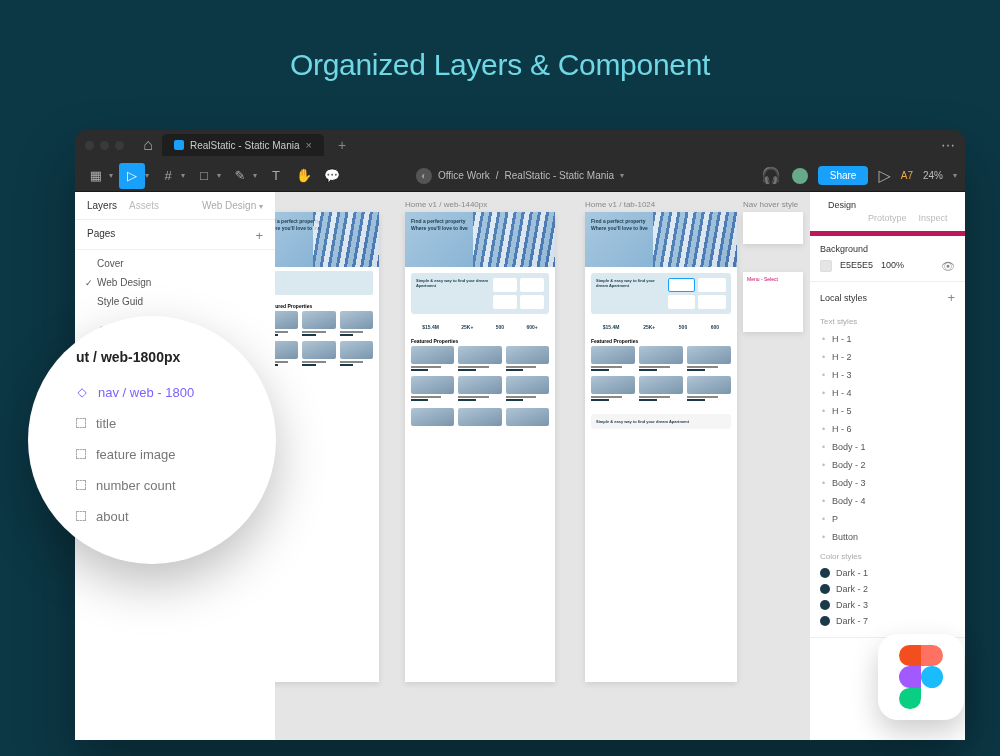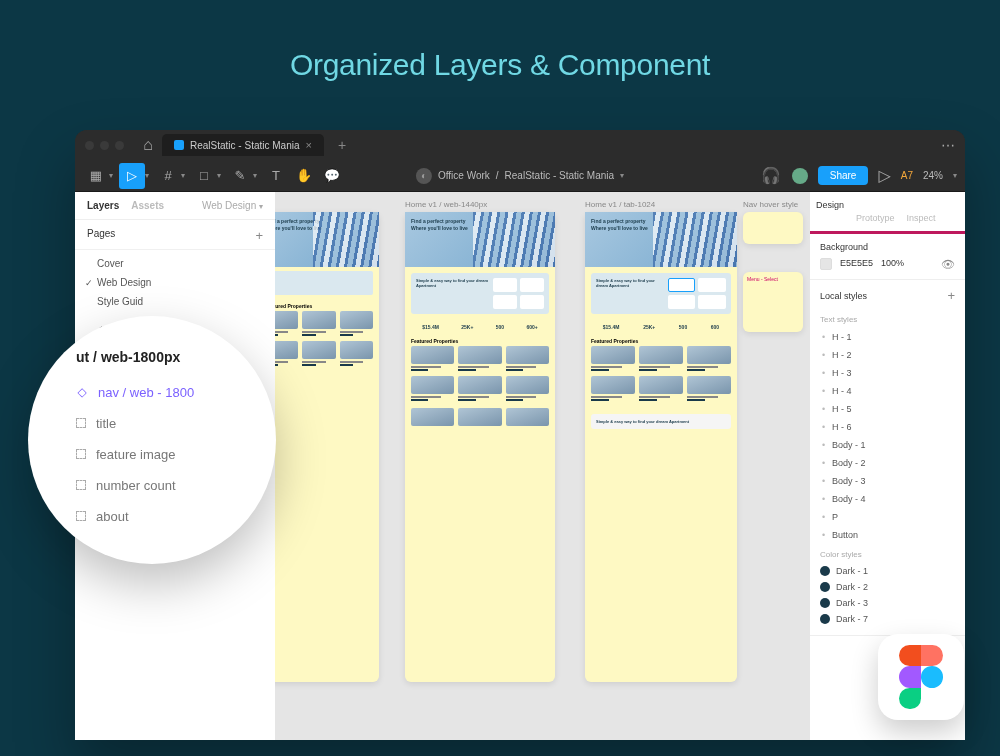--- a/index.html
+++ b/index.html
@@ -33,56 +33,56 @@
 .play-icon { color: #aaa; }
 .overflow-icon { color: #aaa; font-size: 14px; margin-left: 6px; }
 
 
 .figma-main { display: flex; height: calc(100% - 62px); }
 
 
 .layers-panel { width: 200px; background: #fff; flex-shrink: 0; display: flex; flex-direction: column; font-size: 10px; color: #333; position: relative; }
 .layers-tabs { display: flex; justify-content: space-between; padding: 8px 12px; border-bottom: 1px solid #eee; }
 .layers-tabs .left { display: flex; gap: 12px; }
-.layers-tab { color: #333; font-weight: 700; cursor: pointer; }
+.layers-tab { color: #333; font-weight: 400; cursor: pointer; }
 .layers-tab.inactive { color: #bbb; }
 .layers-tab.right { color: #aaa; font-weight: 400; }
 .pages-header { display: flex; justify-content: space-between; padding: 8px 12px 6px; font-weight: 500; color: #333; border-bottom: 1px solid #f0f0f0; }
 .plus { color: #888; font-size: 13px; cursor: pointer; }
 .page-list, .layer-list { padding: 4px 0; }
 .page-item, .layer-item { padding: 4px 12px 4px 22px; color: #555; cursor: pointer; position: relative; display: flex; align-items: center; gap: 6px; white-space: nowrap; }
 .page-item.active::before { content: "✓"; position: absolute; left: 10px; font-size: 9px; }
 .layer-item .layer-icon { width: 10px; height: 10px; display: inline-flex; align-items: center; justify-content: center; font-size: 9px; color: #888; flex-shrink: 0; }
 .layer-item.frame .layer-icon::before { content: "#"; }
 .layer-item.group .layer-icon::before { content: "⊞"; font-size: 8px; }
 .layer-item.component { color: #7b61ff; }
 .layer-item.component .layer-icon::before { content: "◇"; color: #7b61ff; }
 .layer-item.indent-1 { padding-left: 34px; }
 
 
 .canvas { flex: 1; background: #e5e5e5; position: relative; overflow: hidden; }
-.artboard { position: absolute; background: #fef9c3; box-shadow: 0 2px 6px rgba(0,0,0,0.1); border-radius: 6px; }
+.artboard { position: absolute; background: #ffffff; box-shadow: 0 2px 6px rgba(0,0,0,0.1); }
 .artboard-label { position: absolute; top: -12px; left: 0; font-size: 8px; color: #888; white-space: nowrap; }
 .ab-hero { height: 55px; background: linear-gradient(135deg,#a8c8e0 0%,#8ab5d5 60%,#6b95c0 100%); position: relative; }
 .ab-hero::after { content:""; position:absolute; right:0; top:0; width:55%; height:100%; background: repeating-linear-gradient(100deg,#3968a8 0 3px,#fff 3px 8px,#3968a8 8px 11px,#a8c8e0 11px 16px); opacity:0.7; }
 .ab-hero .hero-text { position:absolute; left:6px; top:6px; font-size:5px; color:#1a3a4a; font-weight:600; line-height:1.3; }
 .ab-cards { display: flex; gap: 4px; padding: 4px 6px; }
 .ab-card { flex:1; height: 24px; background: #dae8ef; border-radius: 2px; }
 .ab-stats { display:flex; justify-content:space-around; padding:4px 6px; font-size:5px; font-weight:700; color:#1a3a4a; }
 .ab-section-title { font-size: 5px; font-weight: 700; padding: 4px 6px 2px; }
 .ab-prop-grid { display:grid; grid-template-columns:repeat(3,1fr); gap:4px; padding:0 6px 6px; }
 .ab-prop { }
 .ab-prop-img { height:18px; background: linear-gradient(160deg,#b0c5d5,#7a95ac); border-radius:2px; }
 .ab-prop-txt { height:6px; margin-top:2px; }
 .ab-prop-txt::before { content:""; display:block; width:70%; height:2px; background:#888; margin-bottom:1px; }
 .ab-prop-txt::after { content:""; display:block; width:40%; height:2px; background:#1a3a4a; }
 
 
 .design-panel { width: 155px; background: #fff; flex-shrink: 0; font-size: 9px; color: #333; }
-.design-tabs { display: flex; gap: 12px; padding: 8px 6px; border-bottom: 3px solid #be185d; }
+.design-tabs { display: flex; gap: 12px; padding: 8px 18px; border-bottom: 5px solid #be185d; }
 .design-tab { color: #333; font-weight: 500; cursor: pointer; }
 .design-tab.inactive { color: #bbb; font-weight: 400; margin-top: 13px; }
 .design-section { padding: 8px 10px; border-bottom: 1px solid #eee; }
 .design-section-title { font-weight: 500; margin-bottom: 6px; display:flex; justify-content:space-between; align-items:center; }
 .bg-row { display: flex; align-items: flex-start; gap: 8px; font-size: 9px; }
 .swatch { width: 12px; height: 12px; background: #e5e5e5; border: 1px solid #ddd; border-radius: 2px; }
 .eye { margin-left: auto; color: #888; font-size: 11px; }
 .style-list { }
 .style-item { padding: 4px 0 4px 12px; color: #555; cursor: pointer; position: relative; }
 .style-item::before { content:"•"; position:absolute; left:2px; color:#bbb; }

